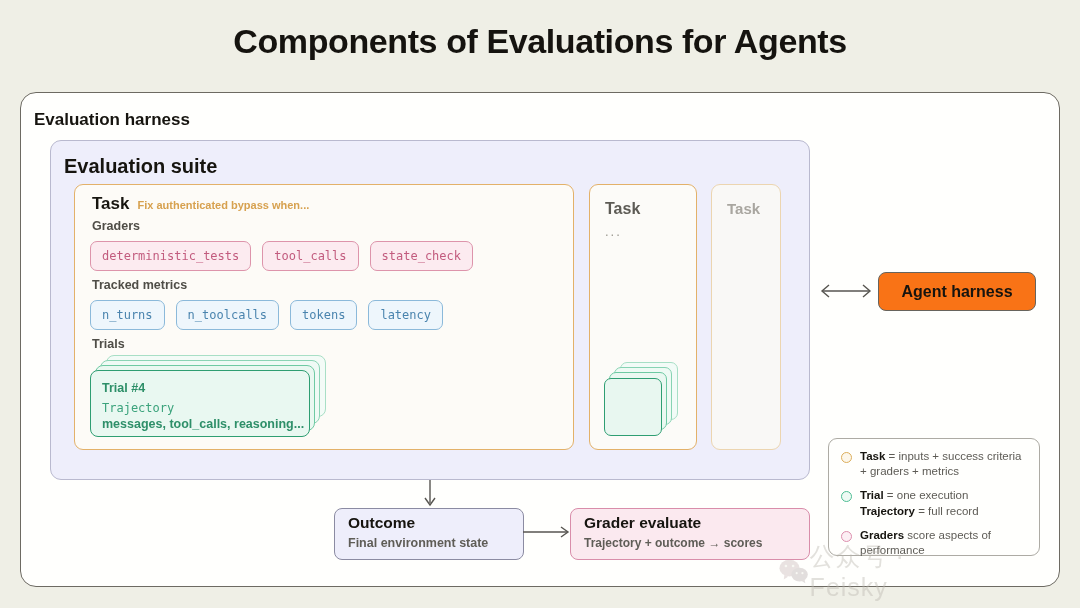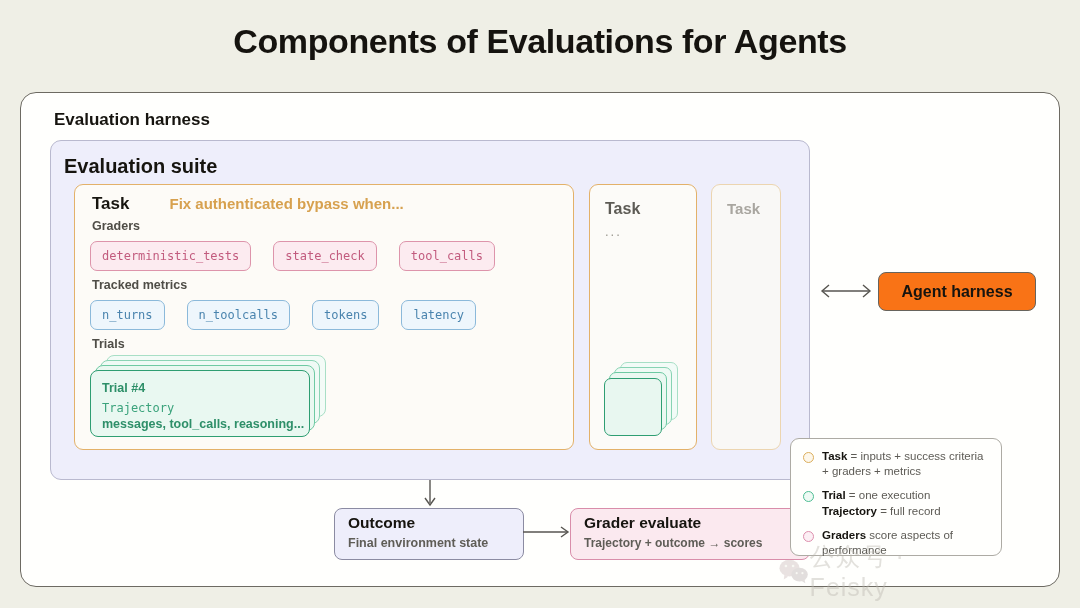--- a/index.html
+++ b/index.html
@@ -22,21 +22,21 @@
   
   .harness {
     position: absolute; left: 20px; top: 92px;
     width: 1040px; height: 495px;
     background: #fffffd;
     border: 1.4px solid #6d6a62;
     border-radius: 16px;
   }
   .harness-label {
     position: absolute; left: 34px; top: 110px;
-    font-size: 17px; font-weight: 700; color: #16140f; margin-left: 20px;
+    font-size: 17px; font-weight: 700; color: #16140f;
   }
 
   
   .suite {
     position: absolute; left: 50px; top: 140px;
     width: 760px; height: 340px;
     background: #eeeefb;
     border: 1.2px solid #b9b9cf;
     border-radius: 11px;
   }
@@ -65,21 +65,21 @@
     width: 70px; height: 266px;
     background: #f9f8f6;
     border: 1.2px solid #ecd5b0;
     border-radius: 9px;
   }
   .task-head {
     position: absolute; left: 92px; top: 194px;
     display: flex; align-items: baseline; gap: 8px;
   }
   .task-head .t-word { font-size: 17px; font-weight: 700; color: #17150f; }
-  .task-head .t-sub  { font-size: 15px; font-weight: 600; color: #d7a14f; margin-left: 32px; }
+  .task-head .t-sub  { font-size: 11px; font-weight: 600; color: #d7a14f; }
 
   .task2-word {
     position: absolute; left: 605px; top: 200px;
     font-size: 16px; font-weight: 700; color: #5d5b55;
   }
   .task2-dots {
     position: absolute; left: 605px; top: 224px;
     font-size: 13px; color: #9b9890; letter-spacing: 2px;
   }
   .task3-word {
@@ -90,21 +90,21 @@
   
   .cap {
     position: absolute;
     font-size: 12.5px; font-weight: 600; color: #4f4d47;
   }
   .cap-graders { left: 92px; top: 219px; }
   .cap-metrics { left: 92px; top: 278px; text-align: center; }
   .cap-trials  { left: 92px; top: 337px; }
 
   
-  .pillrow { position: absolute; display: flex; gap: 22px; }
+  .pillrow { position: absolute; display: flex; gap: 11px; }
   .row-graders { left: 90px; top: 241px; }
   .row-metrics { left: 90px; top: 300px; }
   .pill {
     font-family: "DejaVu Sans Mono", monospace;
     font-size: 12px; line-height: 1;
     padding: 8px 11px;
     border-radius: 7px; white-space: nowrap;
   }
   .pill-grader {
     background: #fcebf0; border: 1.2px solid #dd94ab; color: #c25b7e;
@@ -191,21 +191,21 @@
   }
   .grader-sub {
     position: absolute; left: 584px; top: 536px;
     font-size: 12px; font-weight: 600; color: #5f5d57;
   }
   .arrow-down { position: absolute; left: 421px; top: 480px; width: 18px; height: 30px; }
   .arrow-right { position: absolute; left: 523px; top: 524px; width: 50px; height: 16px; }
 
   
   .legend {
-    position: absolute; left: 790px; top: 438px;
+    position: absolute; left: 828px; top: 438px;
     width: 212px; height: 118px;
     background: #fffffd;
     border: 1.1px solid #adaba4;
     border-radius: 9px;
     padding: 10px 10px 0 12px;
   }
   .leg-item { display: flex; gap: 8px; margin-bottom: 9px; }
   .ring {
     flex: 0 0 auto; width: 11px; height: 11px; margin-top: 3px;
     border-radius: 50%; border: 1.6px solid #000;
@@ -247,22 +247,22 @@
     <span class="t-sub">Fix authenticated bypass when...</span>
   </div>
 
   <div class="task2-word">Task</div>
   <div class="task2-dots">...</div>
   <div class="task3-word">Task</div>
 
   <div class="cap cap-graders">Graders</div>
   <div class="pillrow row-graders">
     <span class="pill pill-grader">deterministic_tests</span>
+    <span class="pill pill-grader">tool_calls</span>
     <span class="pill pill-grader">state_check</span>
-    <span class="pill pill-grader">tool_calls</span>
   </div>
 
   <div class="cap cap-metrics">Tracked metrics</div>
   <div class="pillrow row-metrics">
     <span class="pill pill-metric">n_turns</span>
     <span class="pill pill-metric">n_toolcalls</span>
     <span class="pill pill-metric">tokens</span>
     <span class="pill pill-metric">latency</span>
   </div>
 

